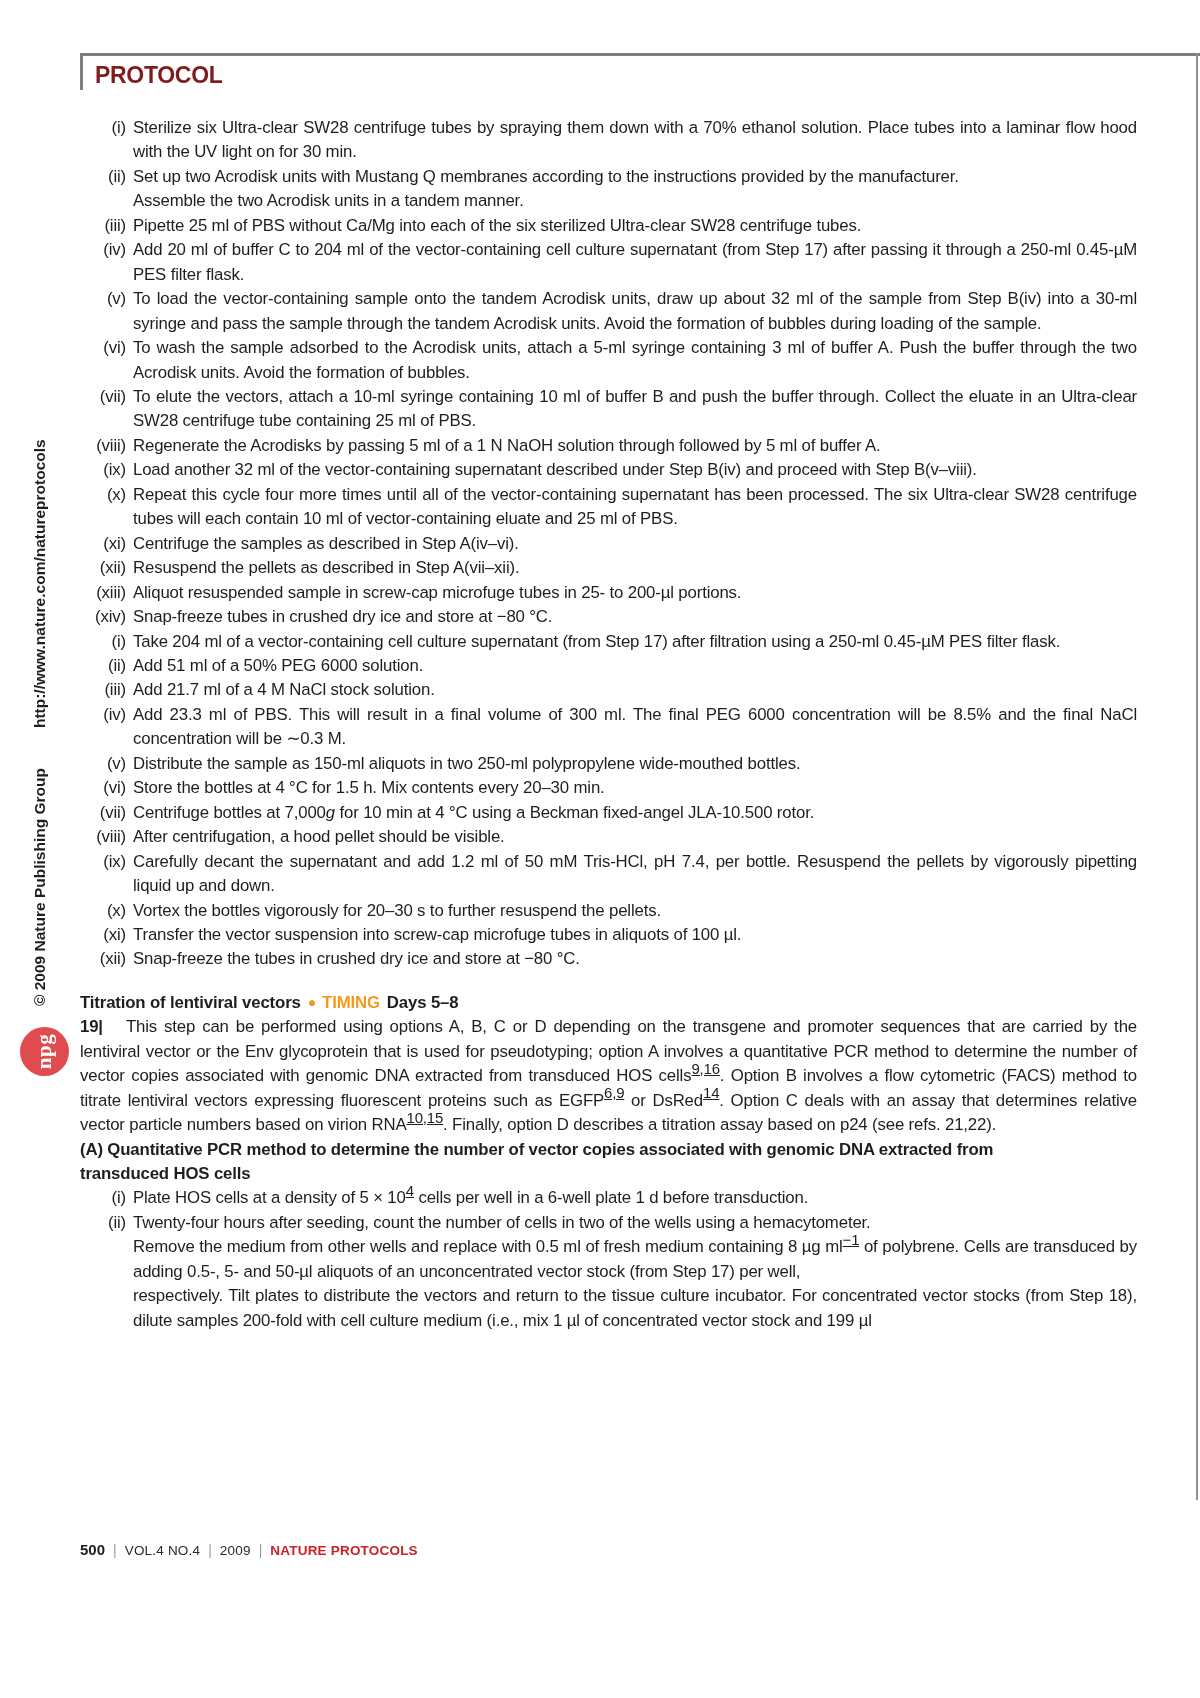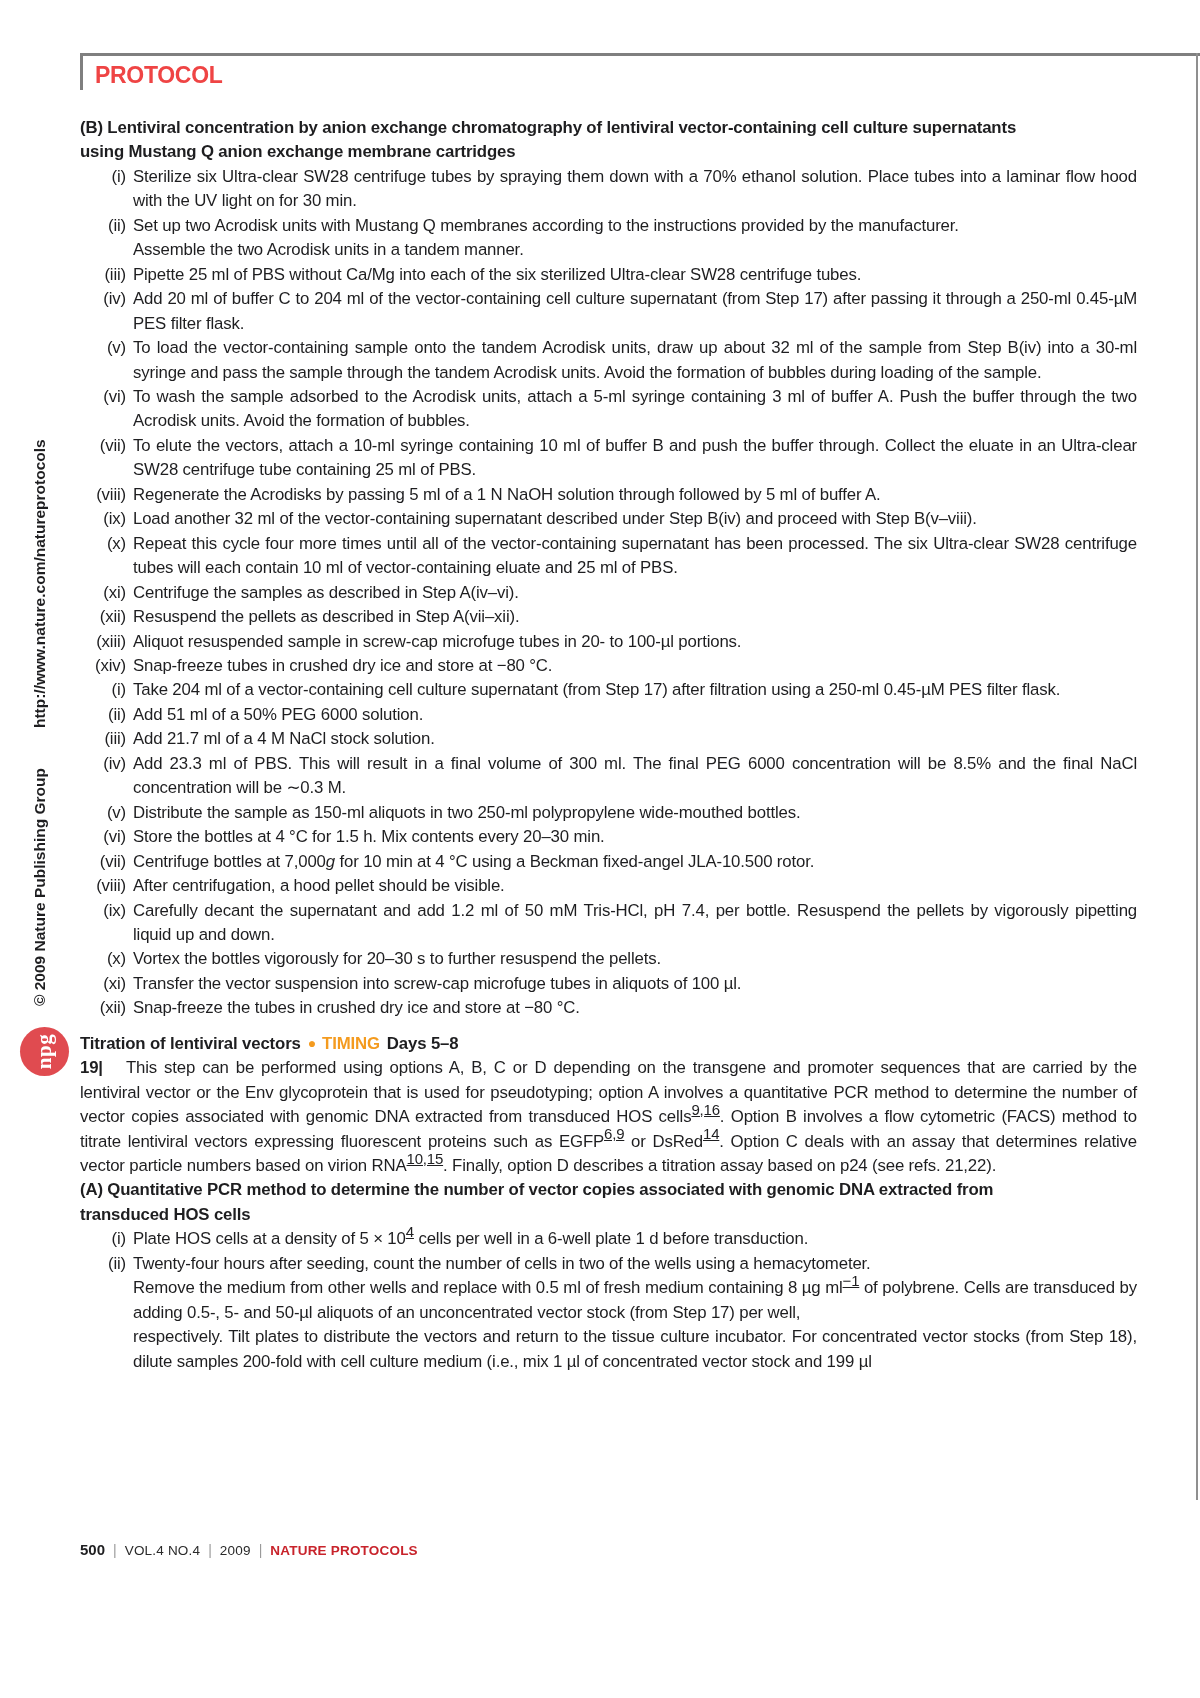--- a/index.html
+++ b/index.html
@@ -6,32 +6,32 @@
   .page {
     position:relative; width:1200px; height:1698px; background:#ffffff;
     font-family:"Liberation Sans", sans-serif; color:#1e1e20; overflow:hidden;
   }
   
   .top-rule { position:absolute; left:80px; top:53px; width:1120px; height:3px; background:#7f7f7f; }
   .head-vrule { position:absolute; left:80px; top:53px; width:3px; height:37px; background:#7f7f7f; }
   .right-rule { position:absolute; left:1196px; top:53px; width:2px; height:1447px; background:#8f8f8f; }
   .header-label {
     position:absolute; left:95px; top:62px; font-size:23px; font-weight:bold;
-    color:#ef4444; letter-spacing:-0.3px;
+    color:#7f1d1d; letter-spacing:-0.3px;
   }
   
   .content {
     position:absolute; left:80px; top:116px; width:1057px;
     font-size:16.8px; line-height:24.45px; letter-spacing:-0.15px;
     text-align:justify; color:#1e1e20;
   }
   .sec-heading { font-weight:bold; text-align:left; }
   .item { padding-left:53px; }
   .num { display:inline-block; width:46px; margin-left:-53px; margin-right:7px; text-align:right; white-space:nowrap; }
-  .subheading { font-weight:bold; margin-top:11px; text-align:left; }
+  .subheading { font-weight:bold; margin-top:19px; text-align:left; }
   .bullet { color:#f49b1f; font-size:14px; position:relative; top:-1px; margin:0 6px 0 7px; }
   .timing { color:#f49b1f; font-weight:bold; margin-right:7px; }
   .step-label { font-weight:bold; margin-right:23px; }
   sup { font-size:15px; line-height:0; vertical-align:baseline; position:relative; top:-0.5em; letter-spacing:-0.2px;text-decoration:underline; }
   .it { font-style:italic; }
   
   .sidebar-text {
     position:absolute; left:30px; top:1006px; width:648px; height:20px;
     transform:rotate(-90deg); transform-origin:0 0;
     display:flex; align-items:center; gap:40px;
@@ -66,37 +66,33 @@
 
   <div class="sidebar-text">
     <span>© 2009 Nature Publishing Group</span>
     <span>http://www.nature.com/natureprotocols</span>
   </div>
   <div class="npg-logo">
     <span>npg</span>
   </div>
 
   <div class="content">
-      <div class="sec-heading">
-        <div>(B) Lentiviral concentration by anion exchange chromatography of lentiviral vector-containing cell culture supernatants</div>
-        <div>using Mustang Q anion exchange membrane cartridges</div>
-      </div>
       <div class="item"><span class="num">(i)</span><span class="itext"><span>Sterilize six Ultra-clear SW28 centrifuge tubes by spraying them down with a 70% ethanol solution. Place tubes into a laminar flow hood with the UV light on for 30 min.</span></span></div>
       <div class="item"><span class="num">(ii)</span><span class="itext"><span>Set up two Acrodisk units with Mustang Q membranes according to the instructions provided by the manufacturer.</span><br><span>Assemble the two Acrodisk units in a tandem manner.</span></span></div>
       <div class="item"><span class="num">(iii)</span><span class="itext"><span>Pipette 25 ml of PBS without Ca/Mg into each of the six sterilized Ultra-clear SW28 centrifuge tubes.</span></span></div>
       <div class="item"><span class="num">(iv)</span><span class="itext"><span>Add 20 ml of buffer C to 204 ml of the vector-containing cell culture supernatant (from Step 17) after passing it through a 250-ml 0.45-µM PES filter flask.</span></span></div>
       <div class="item"><span class="num">(v)</span><span class="itext"><span>To load the vector-containing sample onto the tandem Acrodisk units, draw up about 32 ml of the sample from Step B(iv) into a 30-ml syringe and pass the sample through the tandem Acrodisk units. Avoid the formation of bubbles during loading of the sample.</span></span></div>
       <div class="item"><span class="num">(vi)</span><span class="itext"><span>To wash the sample adsorbed to the Acrodisk units, attach a 5-ml syringe containing 3 ml of buffer A. Push the buffer through the two Acrodisk units. Avoid the formation of bubbles.</span></span></div>
       <div class="item"><span class="num">(vii)</span><span class="itext"><span>To elute the vectors, attach a 10-ml syringe containing 10 ml of buffer B and push the buffer through. Collect the eluate in an Ultra-clear SW28 centrifuge tube containing 25 ml of PBS.</span></span></div>
       <div class="item"><span class="num">(viii)</span><span class="itext"><span>Regenerate the Acrodisks by passing 5 ml of a 1 N NaOH solution through followed by 5 ml of buffer A.</span></span></div>
       <div class="item"><span class="num">(ix)</span><span class="itext"><span>Load another 32 ml of the vector-containing supernatant described under Step B(iv) and proceed with Step B(v–viii).</span></span></div>
       <div class="item"><span class="num">(x)</span><span class="itext"><span>Repeat this cycle four more times until all of the vector-containing supernatant has been processed. The six Ultra-clear SW28 centrifuge tubes will each contain 10 ml of vector-containing eluate and 25 ml of PBS.</span></span></div>
       <div class="item"><span class="num">(xi)</span><span class="itext"><span>Centrifuge the samples as described in Step A(iv–vi).</span></span></div>
       <div class="item"><span class="num">(xii)</span><span class="itext"><span>Resuspend the pellets as described in Step A(vii–xii).</span></span></div>
-      <div class="item"><span class="num">(xiii)</span><span class="itext"><span>Aliquot resuspended sample in screw-cap microfuge tubes in 20- to 100-µl portions.</span></span></div>
+      <div class="item"><span class="num">(xiii)</span><span class="itext"><span>Aliquot resuspended sample in screw-cap microfuge tubes in 25- to 200-µl portions.</span></span></div>
       <div class="item"><span class="num">(xiv)</span><span class="itext"><span>Snap-freeze tubes in crushed dry ice and store at −80 °C.</span></span></div>
       <div class="item"><span class="num">(i)</span><span class="itext"><span>Take 204 ml of a vector-containing cell culture supernatant (from Step 17) after filtration using a 250-ml 0.45-µM PES filter flask.</span></span></div>
       <div class="item"><span class="num">(ii)</span><span class="itext"><span>Add 51 ml of a 50% PEG 6000 solution.</span></span></div>
       <div class="item"><span class="num">(iii)</span><span class="itext"><span>Add 21.7 ml of a 4 M NaCl stock solution.</span></span></div>
       <div class="item"><span class="num">(iv)</span><span class="itext"><span>Add 23.3 ml of PBS. This will result in a final volume of 300 ml. The final PEG 6000 concentration will be 8.5% and the final NaCl concentration will be ∼0.3 M.</span></span></div>
       <div class="item"><span class="num">(v)</span><span class="itext"><span>Distribute the sample as 150-ml aliquots in two 250-ml polypropylene wide-mouthed bottles.</span></span></div>
       <div class="item"><span class="num">(vi)</span><span class="itext"><span>Store the bottles at 4 °C for 1.5 h. Mix contents every 20–30 min.</span></span></div>
       <div class="item"><span class="num">(vii)</span><span class="itext"><span>Centrifuge bottles at 7,000</span><span class="it">g</span><span> for 10 min at 4 °C using a Beckman fixed-angel JLA-10.500 rotor.</span></span></div>
       <div class="item"><span class="num">(viii)</span><span class="itext"><span>After centrifugation, a hood pellet should be visible.</span></span></div>
       <div class="item"><span class="num">(ix)</span><span class="itext"><span>Carefully decant the supernatant and add 1.2 ml of 50 mM Tris-HCl, pH 7.4, per bottle. Resuspend the pellets by vigorously pipetting liquid up and down.</span></span></div>

